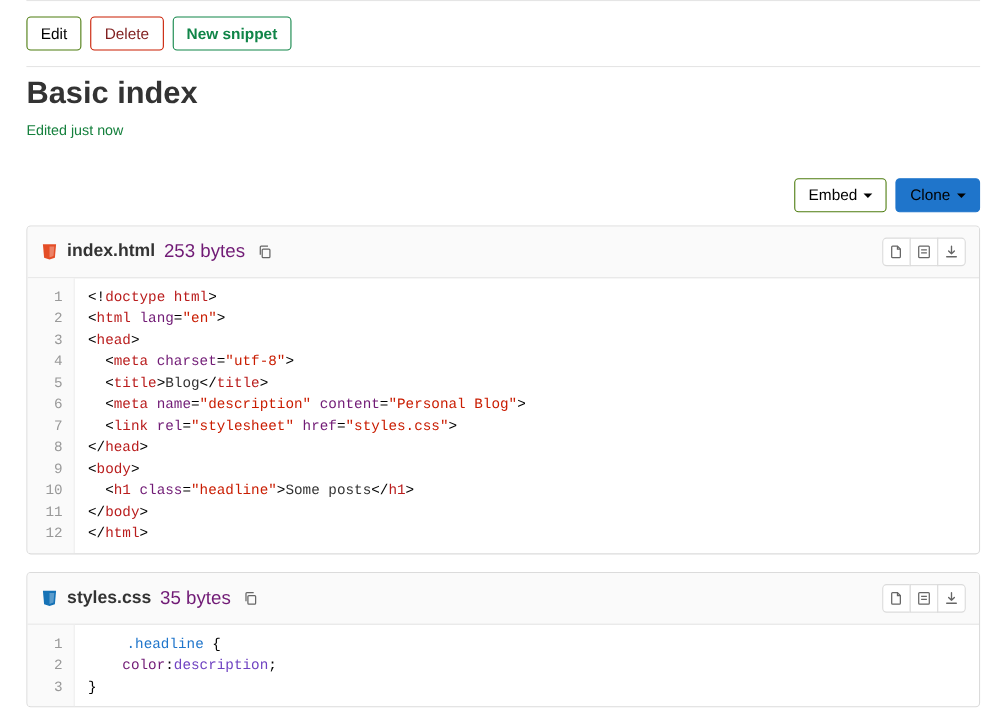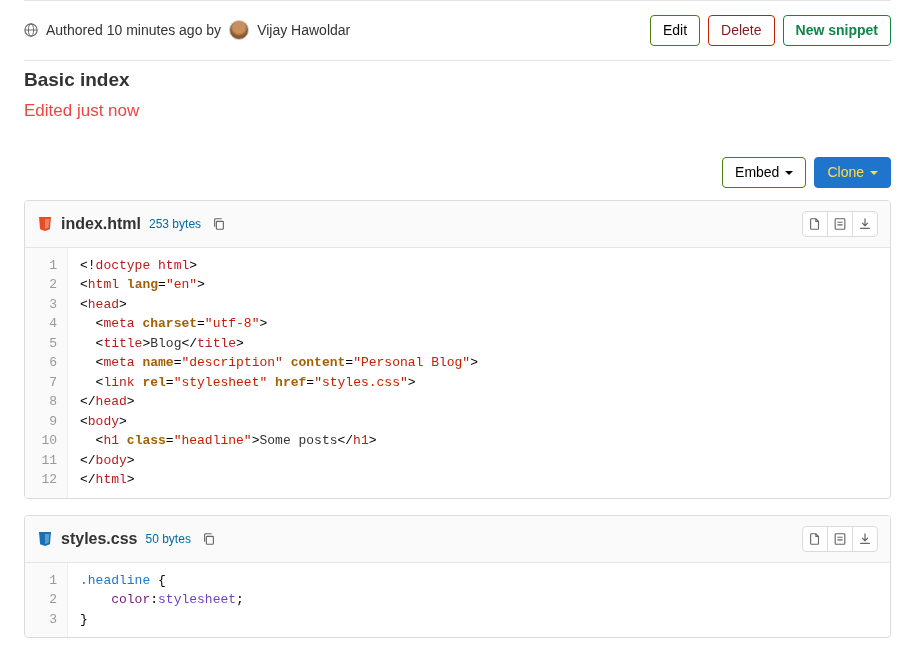--- a/index.html
+++ b/index.html
@@ -7,73 +7,61 @@
 .page { width: 915px; margin: 0 auto; padding: 0 24px; }
 .top-hr, .bottom-hr { border: none; border-top: 1px solid #e5e5e5; }
 .header-row { display: flex; align-items: center; justify-content: space-between; padding: 14px 0; }
 .meta { display: flex; align-items: center; gap: 8px; color: #333; }
 .globe-icon { width: 14px; height: 14px; display: inline-flex; }
 .avatar { width: 20px; height: 20px; border-radius: 50%; background: radial-gradient(circle at 50% 35%, #c89060 40%, #8b5a2b 60%); border: 1px solid #ccc; display: inline-block; }
 .actions { display: flex; gap: 8px; }
 .btn { border: 1px solid #4d7c0f; background: #fff; border-radius: 4px; padding: 6px 12px; font-size: 14px; cursor: pointer; font-family: inherit; line-height: 1.2; }
 .btn.danger { color: #7f1d1d; border-color: #c91c00; }
 .btn.success { color: #108548; border-color: #108548; font-weight: bold; }
-.btn.primary { background: #1f75cb; color: #fde047; border-color: #1f75cb; }
+.btn.primary { background: #1f75cb; color: #000000; border-color: #1f75cb; }
 .btn.caret::after { content: ""; display: inline-block; margin-left: 6px; border: 4px solid transparent; border-top-color: currentColor; vertical-align: middle; transform: translateY(2px); }
 .title-block { padding: 8px 0 6px 0; }
-h1 { font-size: 19px; font-weight: 700; margin-bottom: 10px; }
-.edited { color: #ef4444; font-size: 17px; margin-top: 4px; }
+h1 { font-size: 28px; font-weight: 700; margin-bottom: 10px; }
+.edited { color: #15803d; font-size: 13px; margin-top: 4px; }
 .toolbar-row { display: flex; justify-content: flex-end; gap: 8px; padding: 30px 0 12px 0; }
 .file-block { border: 1px solid #dbdbdb; border-radius: 4px; margin-bottom: 16px; overflow: hidden; }
 .file-header { display: flex; align-items: center; justify-content: space-between; background: #fafafa; border-bottom: 1px solid #e5e5e5; padding: 10px 12px; }
 .file-left { display: flex; align-items: center; gap: 8px; }
 .file-icon { width: 16px; height: 16px; display: inline-flex; }
 .filename { font-weight: 600; font-size: 16px; }
-.filesize { color: #0369a1; font-size: 12px; }
+.filesize { color: #701a75; font-size: 17px; }
 .copy-path-icon, .file-action { width: 26px; height: 26px; display: inline-flex; align-items: center; justify-content: center; cursor: pointer; border: 1px solid #dbdbdb; border-radius: 4px; background: #fff; }
 .file-actions-group { display: flex; }
 .file-actions-group .file-action { border-radius: 0; margin-left: -1px; }
 .file-actions-group .file-action:first-child { border-radius: 4px 0 0 4px; margin-left: 0; }
 .file-actions-group .file-action:last-child { border-radius: 0 4px 4px 0; }
 .copy-path-btn { width: 20px; height: 20px; border: none; background: transparent; cursor: pointer; display: inline-flex; align-items: center; justify-content: center; }
 .code-wrap { display: flex; font-family: "SFMono-Regular", Consolas, "Liberation Mono", Menlo, monospace; font-size: 13px; line-height: 1.5; }
 .gutter { background: #fafafa; border-right: 1px solid #eee; color: #999; text-align: right; padding: 8px 10px; flex-shrink: 0; user-select: none; }
 .gutter div { min-width: 22px; }
 .code { padding: 8px 12px; white-space: pre; overflow-x: auto; flex: 1; }
 .code .row { display: block; min-height: 1.5em; }
 
 .tg { color: #b91c1c; }      
 .pn { color: #000; }      
 .st { color: #c91c00; }      
-.kw { color: #a16207; font-weight: bold; }      
+.kw { color: #701a75; }      
 .tx { color: #333; margin-top: 42px; }
-.css-sel { color: #1f75cb; }
+.css-sel { color: #1f75cb; margin-left: 35px; }
 .css-prop { color: #701a75; }
 .css-val { color: #6f42c1; }
 .reactions { display: flex; gap: 10px; padding: 4px 0 14px 0; }
 svg { display: block; }
 </style>
 </head>
 <body>
 
 <div class="page">
   <hr class="top-hr">
   <div class="header-row">
-    <div class="meta">
-      <span class="globe-icon">
-        <svg viewBox="0 0 16 16" width="14" height="14" fill="#666">
-            <circle cx="8" cy="8" r="7" fill="none" stroke="#666" stroke-width="1.3"></circle>
-            <ellipse cx="8" cy="8" rx="3" ry="7" fill="none" stroke="#666" stroke-width="1.1"></ellipse>
-            <line x1="1" y1="8" x2="15" y2="8" stroke="#666" stroke-width="1.1"></line>
-          </svg>
-      </span>
-      <span>Authored 10 minutes ago by</span>
-      <span class="avatar"></span>
-      <span style="cursor:pointer">Vijay Hawoldar</span>
-    </div>
     <div class="actions">
       <button class="btn">Edit</button>
       <button class="btn danger">Delete</button>
       <button class="btn success">New snippet</button>
     </div>
   </div>
   <hr class="top-hr">
 
   <div class="title-block">
     <h1>Basic index</h1>
@@ -146,21 +134,21 @@
       <div class="file-block">
         <div class="file-header">
           <div class="file-left">
             <span class="file-icon">
               <svg viewBox="0 0 16 16" width="16" height="16">
                 <path fill="#1572b6" d="M2 1h12l-1.1 12.3L8 15l-4.9-1.7L2 1z"></path>
                 <path fill="#fff" d="M8 3v10l3.6-1.2.8-8.8H8z" opacity=".3"></path>
               </svg>
             </span>
             <span class="filename" style="cursor: pointer;">styles.css</span>
-            <span class="filesize">50 bytes</span>
+            <span class="filesize">35 bytes</span>
             <button class="copy-path-btn">
               <svg viewBox="0 0 16 16" width="14" height="14" fill="none" stroke="#666" stroke-width="1.3">
                 <rect x="5" y="5" width="8" height="9" rx="1"></rect>
                 <path d="M3 11V3a1 1 0 011-1h7"></path>
               </svg>
             </button>
           </div>
           <div class="file-actions-group">
             <button class="file-action">
               <svg viewBox="0 0 16 16" width="14" height="14" fill="none" stroke="#666" stroke-width="1.3">
@@ -181,21 +169,21 @@
               </svg>
             </button>
           </div>
         </div>
         <div class="code-wrap">
           <div class="gutter">
             <div>1</div>
             <div>2</div>
             <div>3</div>
           </div>
-          <div class="code"><span class="row"><span class="css-sel">.headline</span><span class="pn"> {</span></span><span class="row"><span class="pn">    </span><span class="css-prop">color</span><span class="pn">:</span><span class="css-val">stylesheet</span><span class="pn">;</span></span><span class="row"><span class="pn">}</span></span></div>
+          <div class="code"><span class="row"><span class="css-sel">.headline</span><span class="pn"> {</span></span><span class="row"><span class="pn">    </span><span class="css-prop">color</span><span class="pn">:</span><span class="css-val">description</span><span class="pn">;</span></span><span class="row"><span class="pn">}</span></span></div>
         </div>
       </div>
     </div>
 
   <div class="reactions">
     
     
     
   </div>
 

